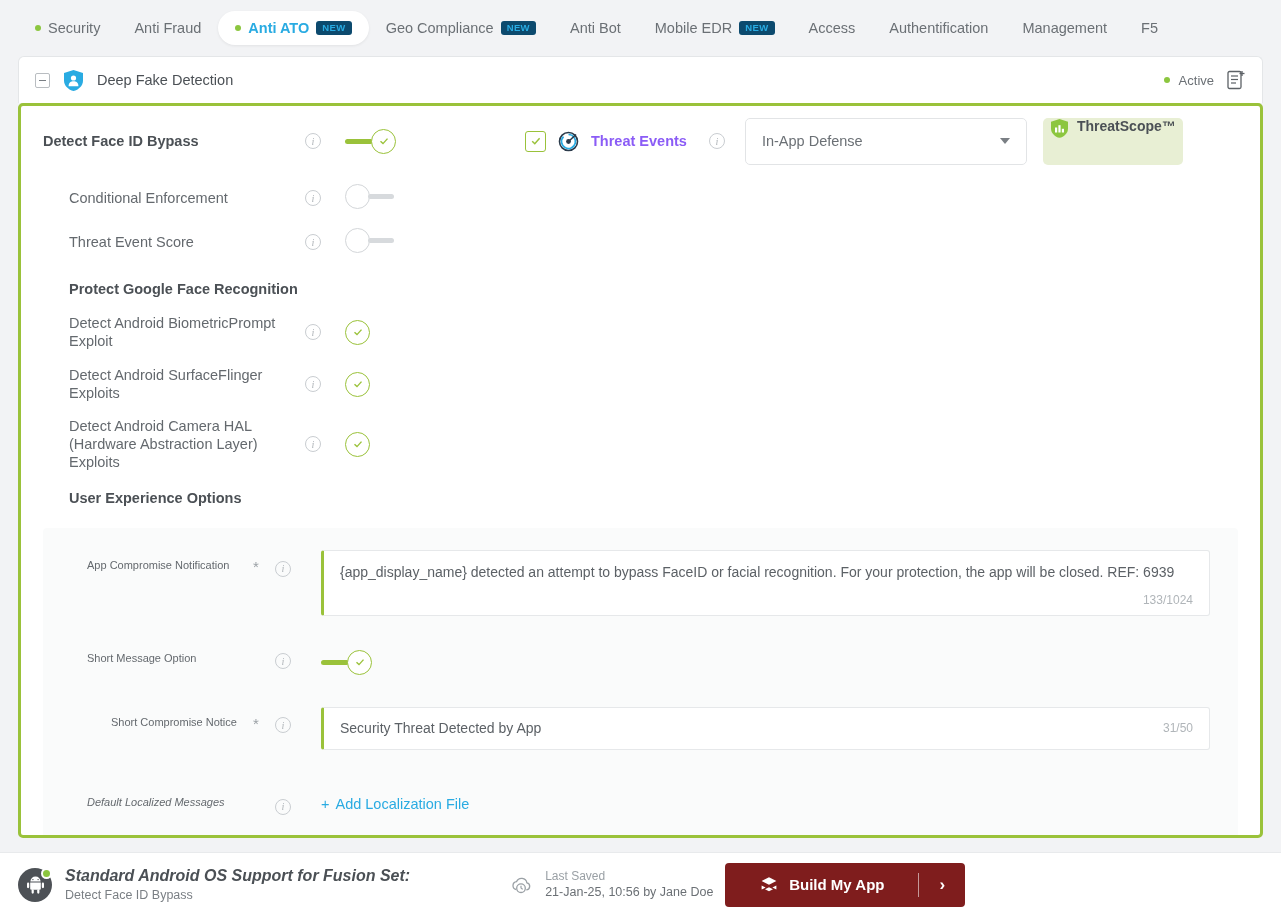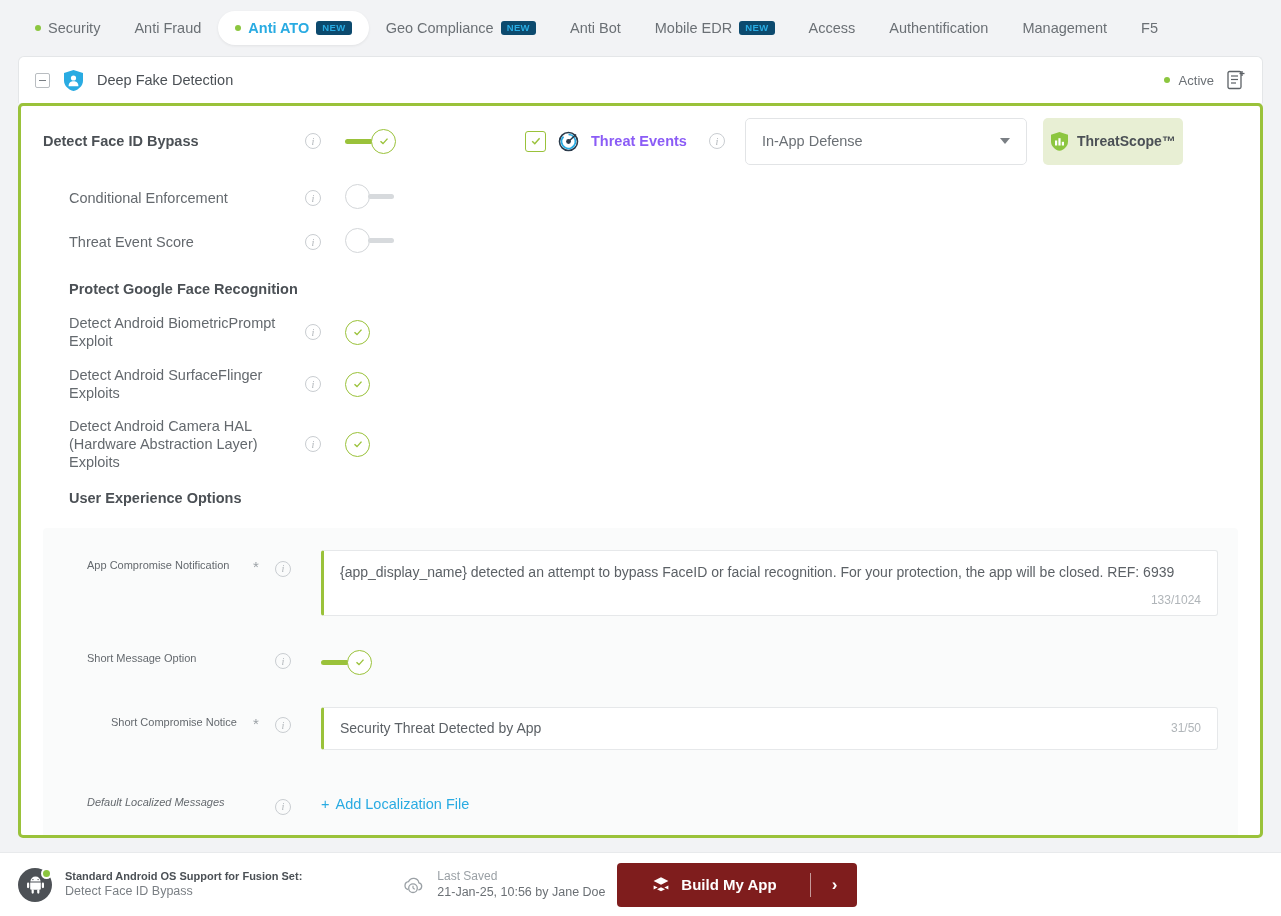--- a/index.html
+++ b/index.html
@@ -186,21 +186,21 @@
     border-left: 5px solid transparent;
     border-right: 5px solid transparent;
     border-top: 6px solid #7a7f84;
   }
 
   .ts-btn {
     margin-left: 16px;
     height: 47px; width: 140px;
     background: #e8efd4;
     border-radius: 5px;
-    display: flex; align-items: center; justify-content: center; gap: 8px;
+    display: flex; align-items: flex-start; justify-content: center; gap: 8px;
     font-size: 14px; font-weight: bold; color: #4b5055;
     cursor: pointer;
   }
 
   
   .ux-box {
     margin: 10px 22px 0 22px;
     background: #fafbfb;
     border-radius: 4px;
     padding: 14px 0 18px 0;
@@ -221,21 +221,21 @@
 
   .field {
     flex: 1;
     border: 1px solid #e6e8ea;
     border-left: 3px solid #9ac23a;
     border-radius: 3px;
     background: #fff;
     padding: 12px 16px 8px 16px;
     position: relative;
     min-height: 62px;
-    margin-right: 0;
+    margin-right: 8px;
   }
   .field .fval { font-size: 14px; color: #5c6166; line-height: 1.4; }
   .field .counter {
     font-size: 12px; color: #b0b5b9;
     text-align: right; margin-top: 10px;
   }
   .field.single { min-height: 42px; padding: 11px 16px; display:flex; align-items:center; }
   .field.single .fval { flex: 1; }
   .field.single .counter { margin-top: 0; }
 
@@ -260,21 +260,21 @@
     background: #4d5156;
     display: flex; align-items: center; justify-content: center;
     position: relative; flex: none;
   }
   .android-badge .grn {
     position: absolute; top: 0px; right: 0px;
     width: 11px; height: 11px; border-radius: 50%;
     background: #8cc63f; border: 2px solid #fff;
   }
   .fs-text { margin-left: 13px; line-height: 1.35; }
-  .fs-text .t1 { font-size: 11px; font-weight: bold; color: #4b5055; }
+  .fs-text .t1 { font-size: 16px; font-weight: bold; color: #4b5055; font-style: italic; }
   .fs-text .t2 { font-size: 12.5px; color: #7a7f84; }
 
   .saved-block {
     margin-left: 100px;
     display: flex; align-items: center; gap: 11px;
   }
   .saved-text { line-height: 1.35; }
   .saved-text .t1 { font-size: 12px; color: #9aa0a5; }
   .saved-text .t2 { font-size: 12.5px; color: #6b7075; }
 

